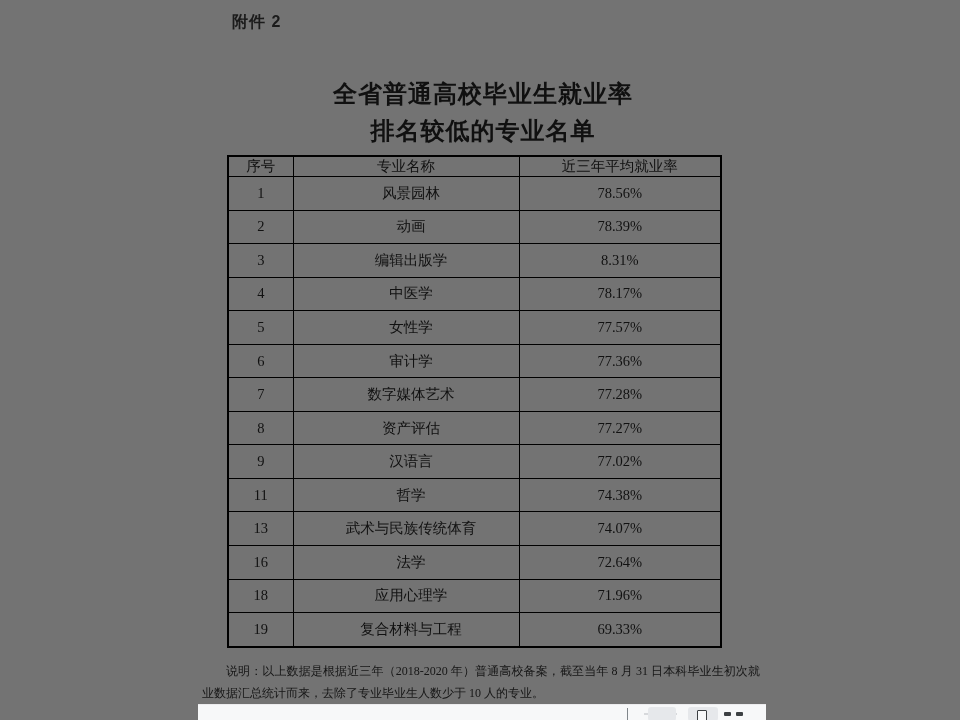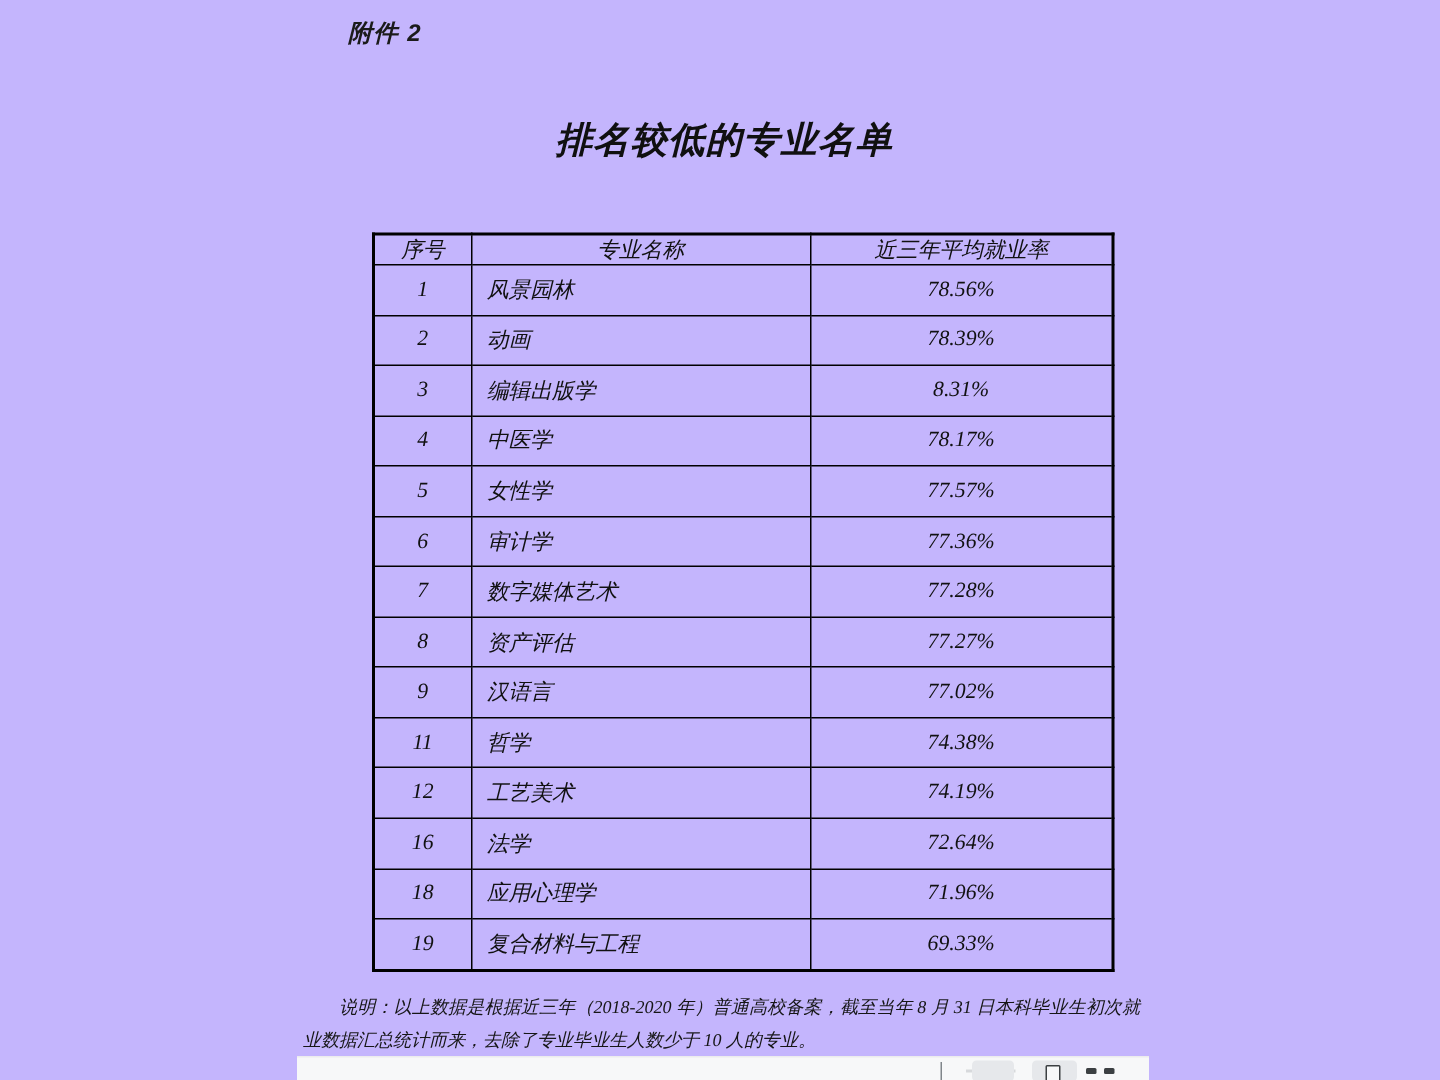--- a/index.html
+++ b/index.html
@@ -4,24 +4,23 @@
 <style>
   html, body {
     margin: 0; padding: 0;
     width: 960px; height: 720px;
     background: #ffffff;
     overflow: hidden;
   }
   .page {
     position: relative;
     width: 960px; height: 720px;
-    background: #c4b5fd;
+    background: #737373;
     font-family: "Liberation Serif", "DejaVu Serif", serif;
     color: #1a1a1a;
-    font-style: italic;
   }
   .attachment-label {
     position: absolute;
     left: 232px; top: 12px;
     font-family: "Liberation Sans", "DejaVu Sans", sans-serif;
     font-weight: bold;
     font-size: 16px;
     letter-spacing: 1px;
     color: #1b1b1b;
   }
@@ -31,40 +30,40 @@
     width: 660px;
     text-align: center;
     font-weight: bold;
     font-size: 24px;
     line-height: 37px;
     color: #101010;
     letter-spacing: 1px;
   }
   table.doc-table {
     position: absolute;
-    left: 248px; top: 155px;
+    left: 227px; top: 155px;
     width: 493px; height: 493px;
     border-collapse: collapse;
     table-layout: fixed;
     font-size: 14.5px;
     color: #111;
     border-radius: 32px;
   }
   table.doc-table th, table.doc-table td {
     border: 1px solid #000;
     padding: 0;
     text-align: center;
     vertical-align: middle;
     font-weight: normal;
     overflow: hidden;
     white-space: nowrap;
   }
   table.doc-table { border: 2px solid #000; }
   table.doc-table td.major-cell {
-    text-align: left;
+    text-align: center;
     padding-left: 10px;
   }
   col.c-no { width: 65px; }
   col.c-major { width: 226px; }
   col.c-rate { width: 202px; }
   .doc-note {
     position: absolute;
     left: 202px; top: 660px;
     width: 558px;
     font-size: 12px;
@@ -126,20 +125,21 @@
   .tb-dots .d2 { left: 12px; }
 </style>
 </head>
 <body>
 
 <div class="page">
 
   <div class="attachment-label">附件 2</div>
 
   <div class="doc-title">
+    <div>全省普通高校毕业生就业率</div>
     <div>排名较低的专业名单</div>
   </div>
 
   <table class="doc-table">
     <colgroup>
       <col class="c-no">
       <col class="c-major">
       <col class="c-rate">
     </colgroup>
     <thead>
@@ -194,23 +194,23 @@
           <td>9</td>
           <td class="major-cell">汉语言</td>
           <td>77.02%</td>
         </tr>
         <tr>
           <td>11</td>
           <td class="major-cell">哲学</td>
           <td>74.38%</td>
         </tr>
         <tr>
-          <td>12</td>
-          <td class="major-cell">工艺美术</td>
-          <td>74.19%</td>
+          <td>13</td>
+          <td class="major-cell">武术与民族传统体育</td>
+          <td>74.07%</td>
         </tr>
         <tr>
           <td>16</td>
           <td class="major-cell">法学</td>
           <td>72.64%</td>
         </tr>
         <tr>
           <td>18</td>
           <td class="major-cell">应用心理学</td>
           <td>71.96%</td>

